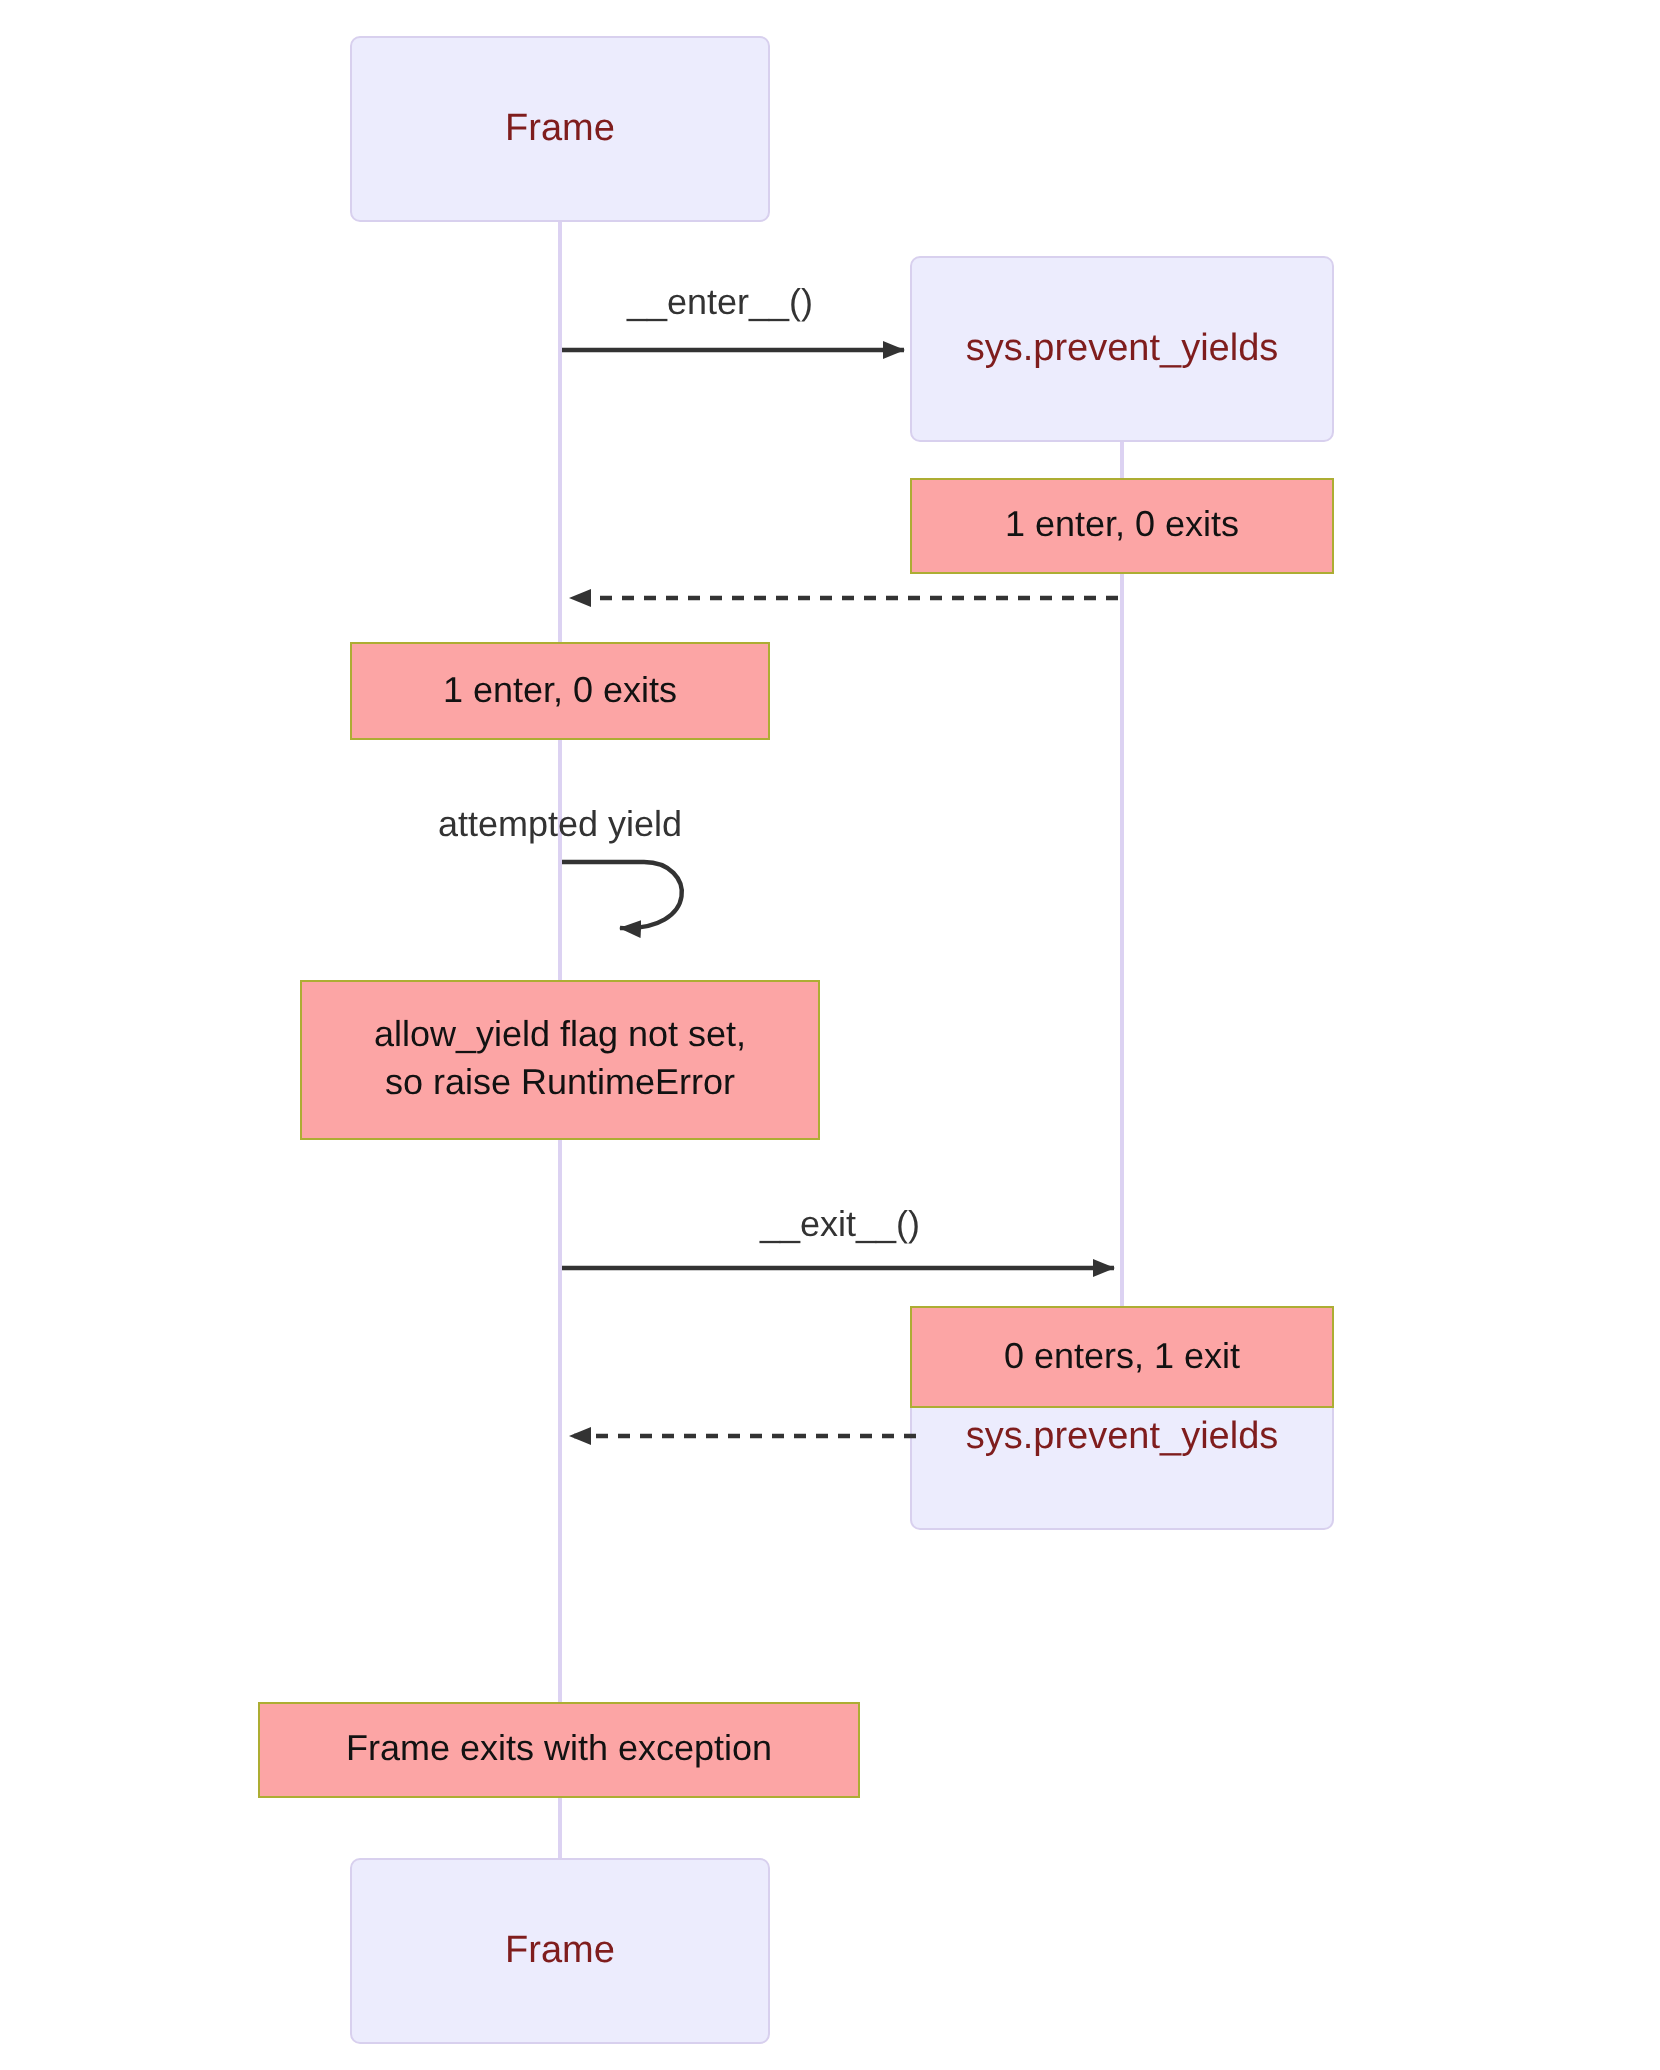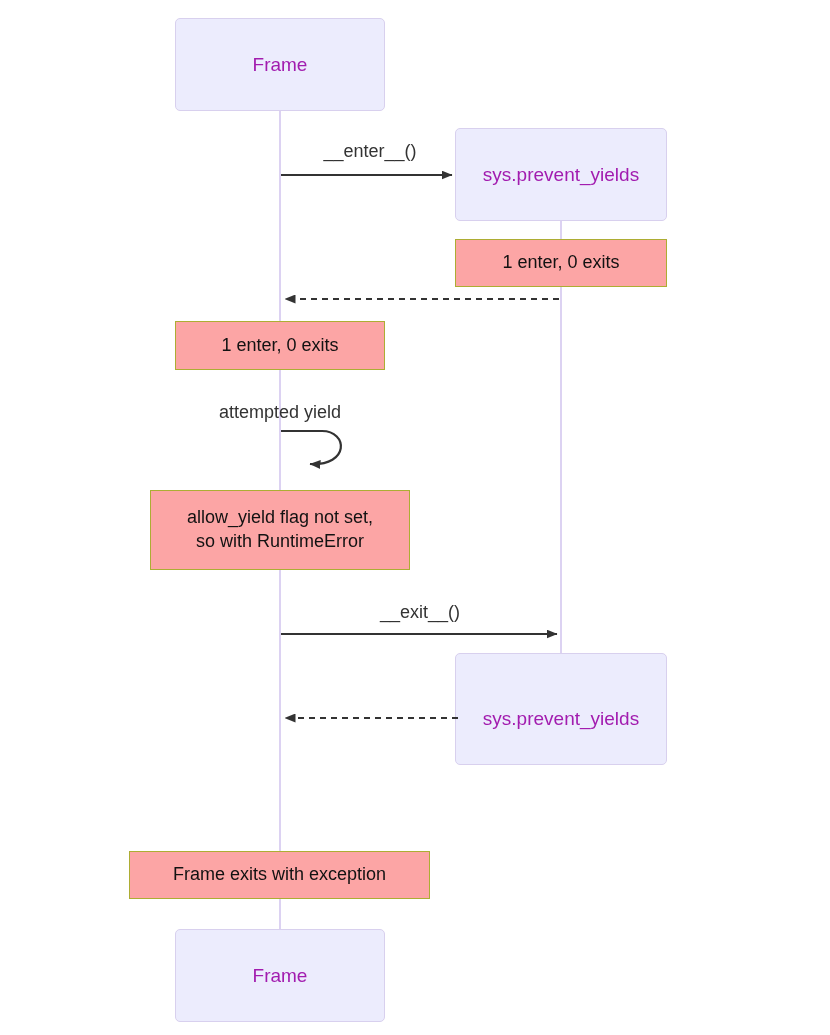--- a/index.html
+++ b/index.html
@@ -28,21 +28,21 @@
   }
   
   .participant {
     position: absolute;
     background: #ececfd;
     border: 1px solid #d8d0ee;
     border-radius: 5px;
     display: flex;
     align-items: center;
     justify-content: center;
-    color: #a21caf;
+    color: #7f1d1d;
     font-size: 19px;
     line-height: 1.25;
     text-align: center;
     box-sizing: border-box;
   }
   .participant.align-top {
     align-items: flex-start;
     padding-top: 26px;
   }
   
@@ -116,38 +116,41 @@
 
     <line x1="559" y1="299" x2="285" y2="299" stroke="#333333" stroke-width="2.2" stroke-dasharray="6,5" marker-end="url(#arrowFilledBack)"></line>
 
     <path d="M281,431 L322,431 C348,431 350,466 310,464" fill="none" stroke="#333333" stroke-width="2.2" marker-end="url(#arrowFilled)"></path>
 
     <line x1="281" y1="634" x2="557" y2="634" stroke="#333333" stroke-width="2.2" marker-end="url(#arrowFilled)"></line>
 
     <line x1="458" y1="718" x2="285" y2="718" stroke="#333333" stroke-width="2.2" stroke-dasharray="6,5" marker-end="url(#arrowFilledBack)"></line>
   </svg>
 
-  <div class="msg-label" style="left:284px; top:141px; width:172px;">__enter__()</div>
+  <div class="msg-label" style="left:274px; top:141px; width:172px;">__enter__()</div>
 
   <div class="msg-label" style="left:281px; top:602px; width:278px;">__exit__()</div>
 
   <div class="msg-label" style="left:179px; top:402px; width:202px;">attempted yield</div>
 
   <div class="note" style="left:455px; top:239px; width:212px; height:48px;">
     <span>1 enter, 0 exits</span>
   </div>
 
   <div class="note" style="left:175px; top:321px; width:210px; height:49px;">
     <span>1 enter, 0 exits</span>
   </div>
 
   <div class="note" style="left:150px; top:490px; width:260px; height:80px;">
     <span>allow_yield flag not set,
-so with RuntimeError</span>
+so raise RuntimeError</span>
   </div>
 
+  <div class="note" style="left:455px; top:653px; width:212px; height:51px;">
+    <span>0 enters, 1 exit</span>
+  </div>
 
 
   <div class="note" style="left:129px; top:851px; width:301px; height:48px;">
     <span>Frame exits with exception</span>
   </div>
 
 </div>
 
 </body></html>

